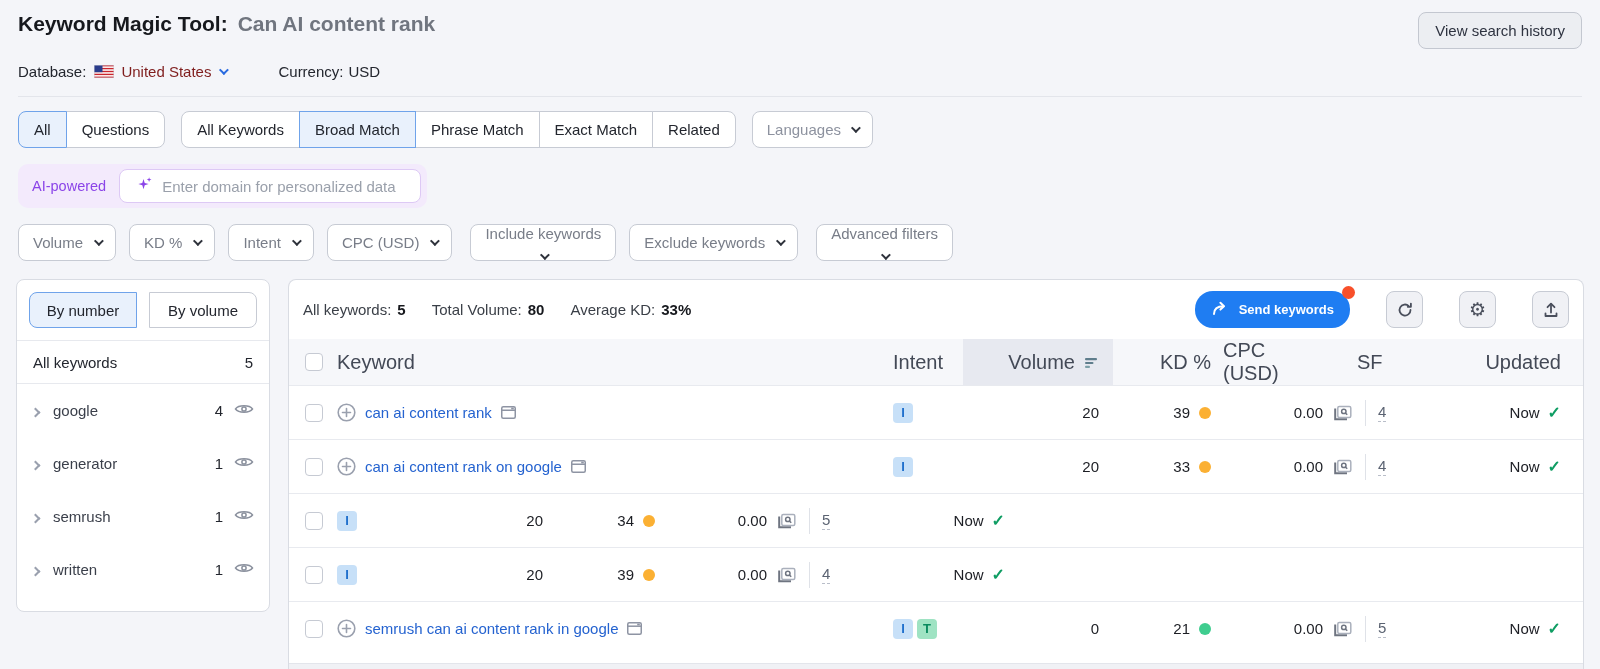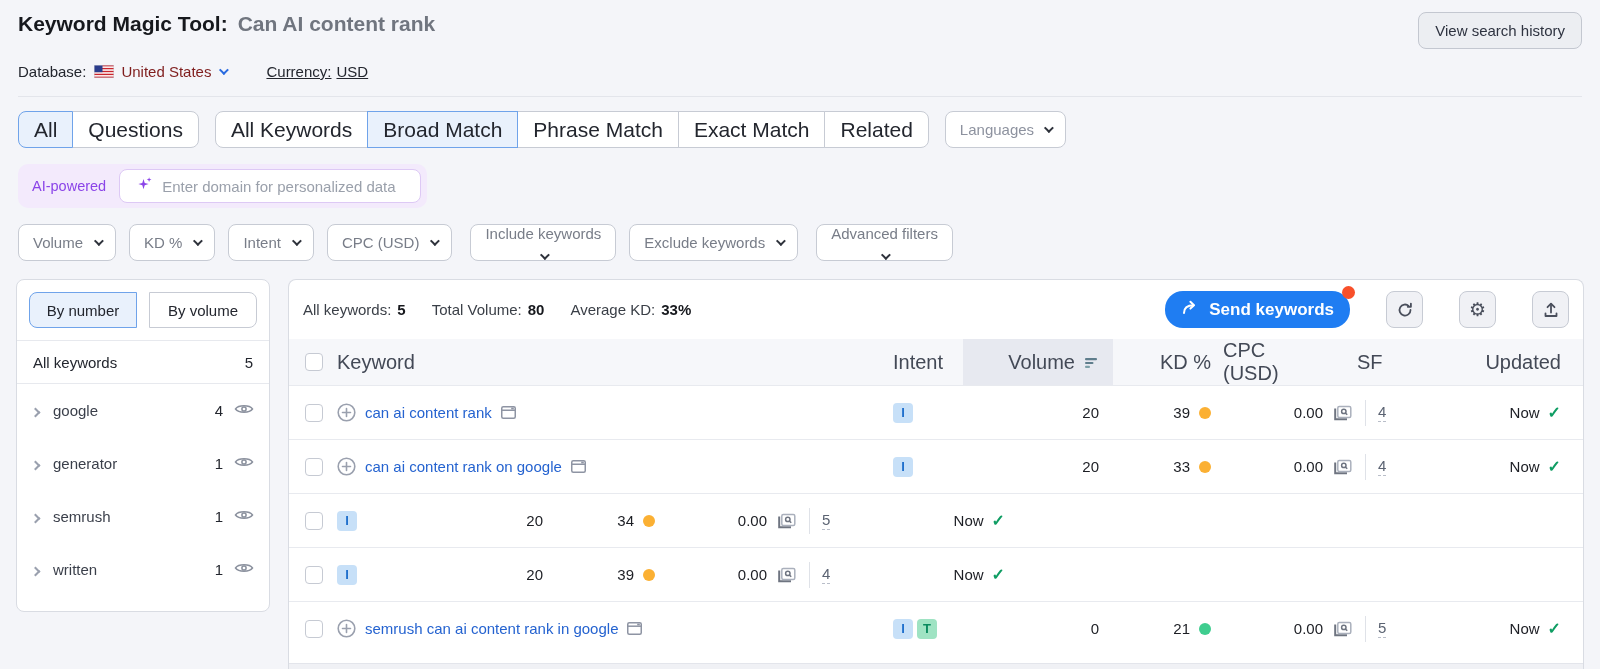--- a/index.html
+++ b/index.html
@@ -18,29 +18,29 @@
     background:#eceef2; border:1px solid #c3c7d0; border-radius:8px;
     padding:9px 16px; font-size:15px; color:#2e3340; cursor:pointer;
     font-family:inherit;
   }
   .db-row { display:flex; align-items:center; margin-top:14px; font-size:15px; color:#23262e; }
   .flag { margin:0 7px 0 8px; display:inline-flex; }
   .db-link { color:#7f1d1d; display:inline-flex; align-items:center; gap:8px; cursor:pointer; }
   .chev { width:7px; height:7px; border-right:2px solid currentColor; border-bottom:2px solid currentColor; transform:rotate(45deg) translateY(-2px); display:inline-block; }
   .chev-blue { color:#2a6be0; }
   .chev-dark { color:#2f333c; }
-  .currency-wrap { margin-left:40px;text-decoration:underline; }
+  .currency-wrap { margin-left:52px; }
   .currency-wrap b { font-weight:400; margin-left:5px; }
   .hr { height:1px; background:#e3e5eb; margin-top:16px; }
 
   .tabs-row { display:flex; align-items:center; gap:16px; padding:14px 18px 0; }
   .seg { display:inline-flex; }
   .seg-btn {
     background:#fff; border:1px solid #c7cbd4; padding:0 15px; height:37px;
-    font-size:21px; color:#23262e; display:flex; align-items:center; position:relative; cursor:pointer;
+    font-size:15px; color:#23262e; display:flex; align-items:center; position:relative; cursor:pointer;
     font-family:inherit;
   }
   .seg-btn + .seg-btn { margin-left:-1px; }
   .seg-btn:first-child { border-radius:8px 0 0 8px; }
   .seg-btn:last-child { border-radius:0 8px 8px 0; }
   .seg-btn.selected { background:var(--selected-tab-bg,#e9f1fc); border-color:var(--selected-tab-border,#6fa3ea); z-index:1; }
   .lang-btn {
     display:flex; gap:10px; align-items:center; background:#fff; border:1px solid #c7cbd4;
     border-radius:8px; height:37px; padding:0 14px; font-size:15px; color:#8d929f; cursor:pointer;
     font-family:inherit;
@@ -82,21 +82,21 @@
 
   .table-card {
     flex:1; background:#fff; border:1px solid #d9dce3; border-bottom:none;
     border-radius:8px 8px 0 0; height:397px; display:flex; flex-direction:column; overflow:hidden;
   }
   .stats-row { display:flex; align-items:center; padding:11px 14px; gap:26px; }
   .stat { font-size:15px; color:#3a3f47; }
   .stat b { color:#16181d; margin-left:6px; font-weight:700; }
   .send-btn {
     position:relative; display:flex; align-items:center; gap:10px;
-    background:var(--accent-blue,#1f7df2); color:#fff; font-weight:700; font-size:17px;
+    background:var(--accent-blue,#1f7df2); color:#fff; font-weight:700; font-size:13px;
     border:none; border-radius:18px; height:37px; padding:0 16px; cursor:pointer; font-family:inherit;
   }
   .notif-dot { position:absolute; top:-5px; right:-5px; width:13px; height:13px; border-radius:50%; background:var(--notif-orange,#f8502a); }
   .icon-btn {
     width:37px; height:37px; border:1px solid #c7cbd4; background:#f0f1f5; border-radius:8px;
     display:flex; align-items:center; justify-content:center; margin-left:10px; cursor:pointer;
   }
   .icon-btn:first-of-type { margin-left:13px; }
   .gear-glyph { font-size:19px; color:#4a4f5c; line-height:1; }
 

